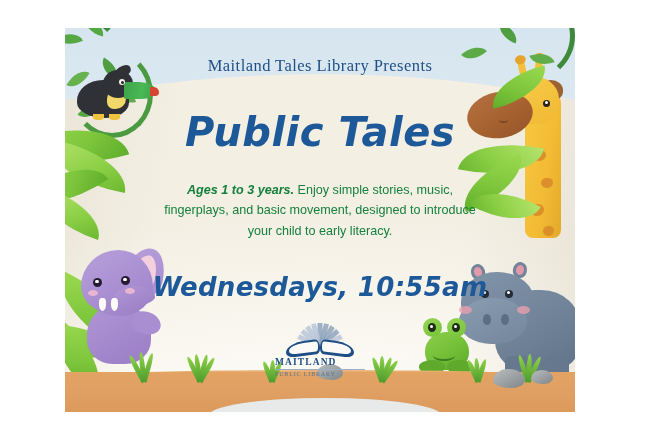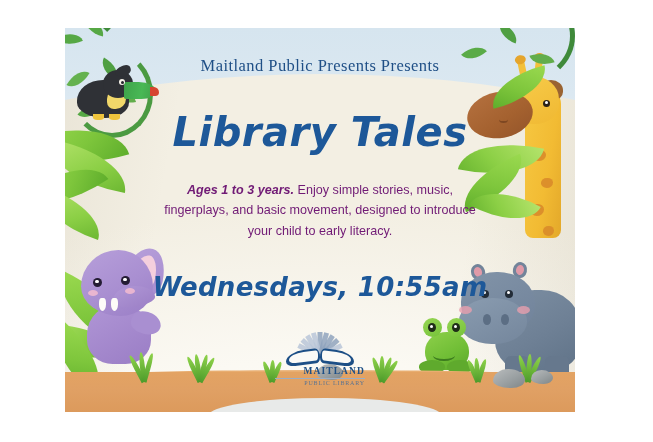--- a/index.html
+++ b/index.html
@@ -424,21 +424,21 @@
   }
   .blurb {
     position: absolute;
     left: 50%;
     transform: translateX(-50%);
     top: 152px;
     width: 330px;
     font-family: "Liberation Sans", sans-serif;
     font-size: 12.6px;
     line-height: 1.62;
-    color: #701a75;
+    color: #15803d;
   }
   .blurb .ital {
     font-style: italic;
     font-weight: 600;
   }
   .when {
     position: absolute;
     left: 0; right: 0;
     top: 244px;
     font-family: "DejaVu Sans", sans-serif;
@@ -447,23 +447,23 @@
     font-style: italic;
     letter-spacing: .3px;
     color: #1d5899;
   }
 
   
   .logo {
     position: absolute;
     left: 50%;
     transform: translateX(-50%);
-    top: 305px;
+    top: 296px;
     width: 90px;
-    text-align: right;
+    text-align: left;
   }
   .logo-mark {
     position: relative;
     width: 74px;
     height: 32px;
     margin: 0 auto 1px;
   }
   .ray {
     position: absolute;
     left: 50%;
@@ -679,22 +679,22 @@
     </div>
   </div>
 
   <div>
     <div class="rock" style="left:252px; bottom:32px; width:26px; height:16px;"></div>
     <div class="rock" style="left:428px; bottom:24px; width:32px; height:19px;"></div>
     <div class="rock" style="left:466px; bottom:28px; width:22px; height:14px;"></div>
   </div>
 
   <div class="text-wrap">
-    <div class="presents">Maitland Public Presents Presents</div>
-    <div class="main-title">Library Tales</div>
+    <div class="presents">Maitland Tales Library Presents</div>
+    <div class="main-title">Public Tales</div>
     <div class="blurb">
       <span class="ital">Ages 1 to 3 years.</span><span> Enjoy simple stories, music, fingerplays, and basic movement, designed to introduce your child to early literacy.</span>
     </div>
     <div class="when">Wednesdays, 10:55am</div>
   </div>
 
   <div class="logo">
     <div class="logo-mark">
       <div class="ray dark" style="transform:translateX(-50%) rotate(0deg);"></div>
       <div class="ray" style="transform:translateX(-50%) rotate(-16deg);"></div>

